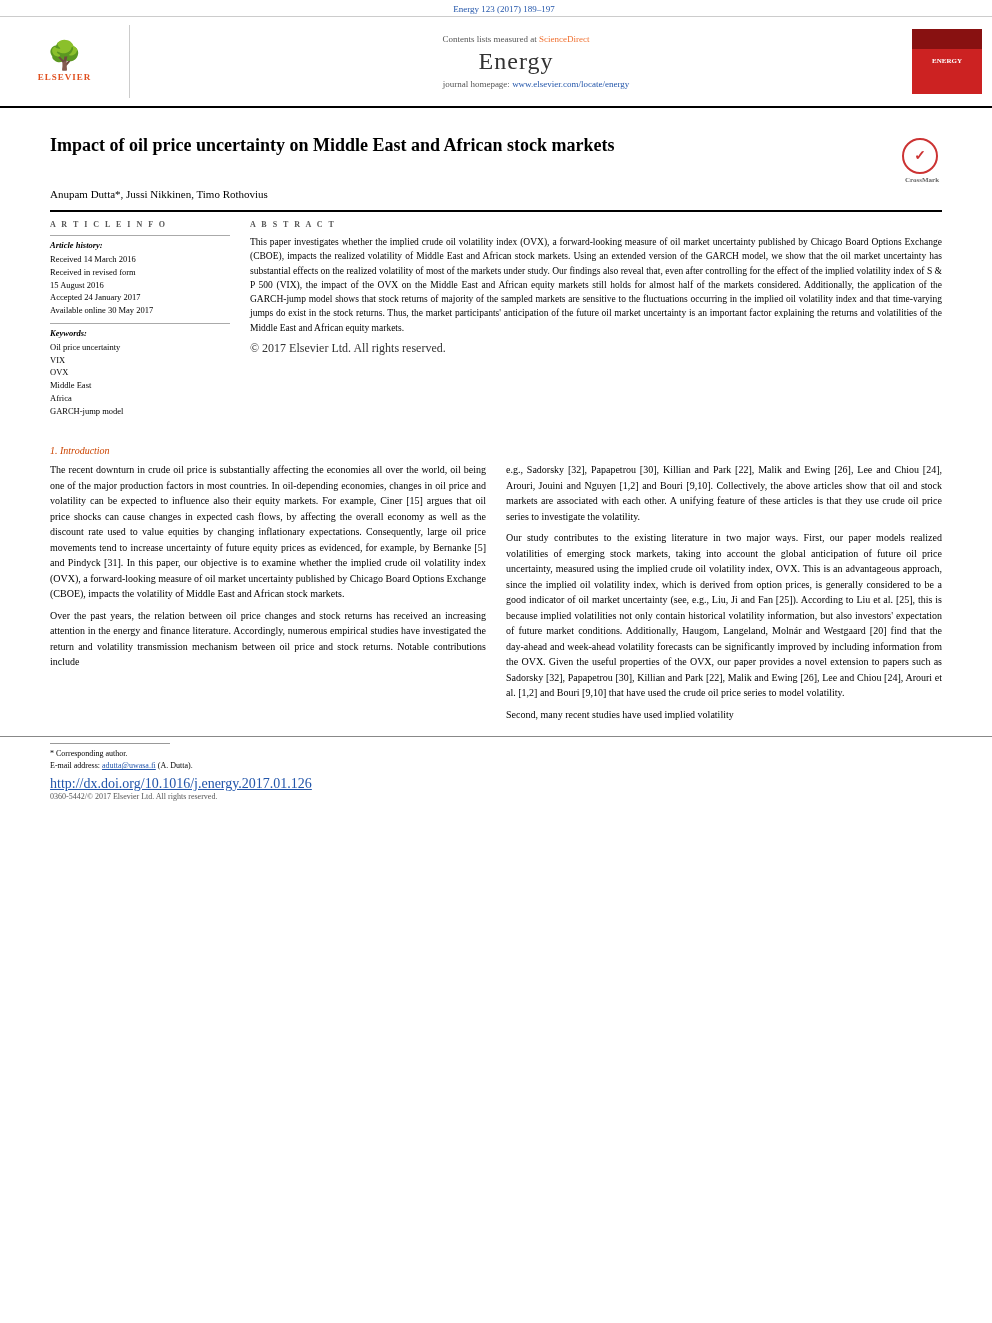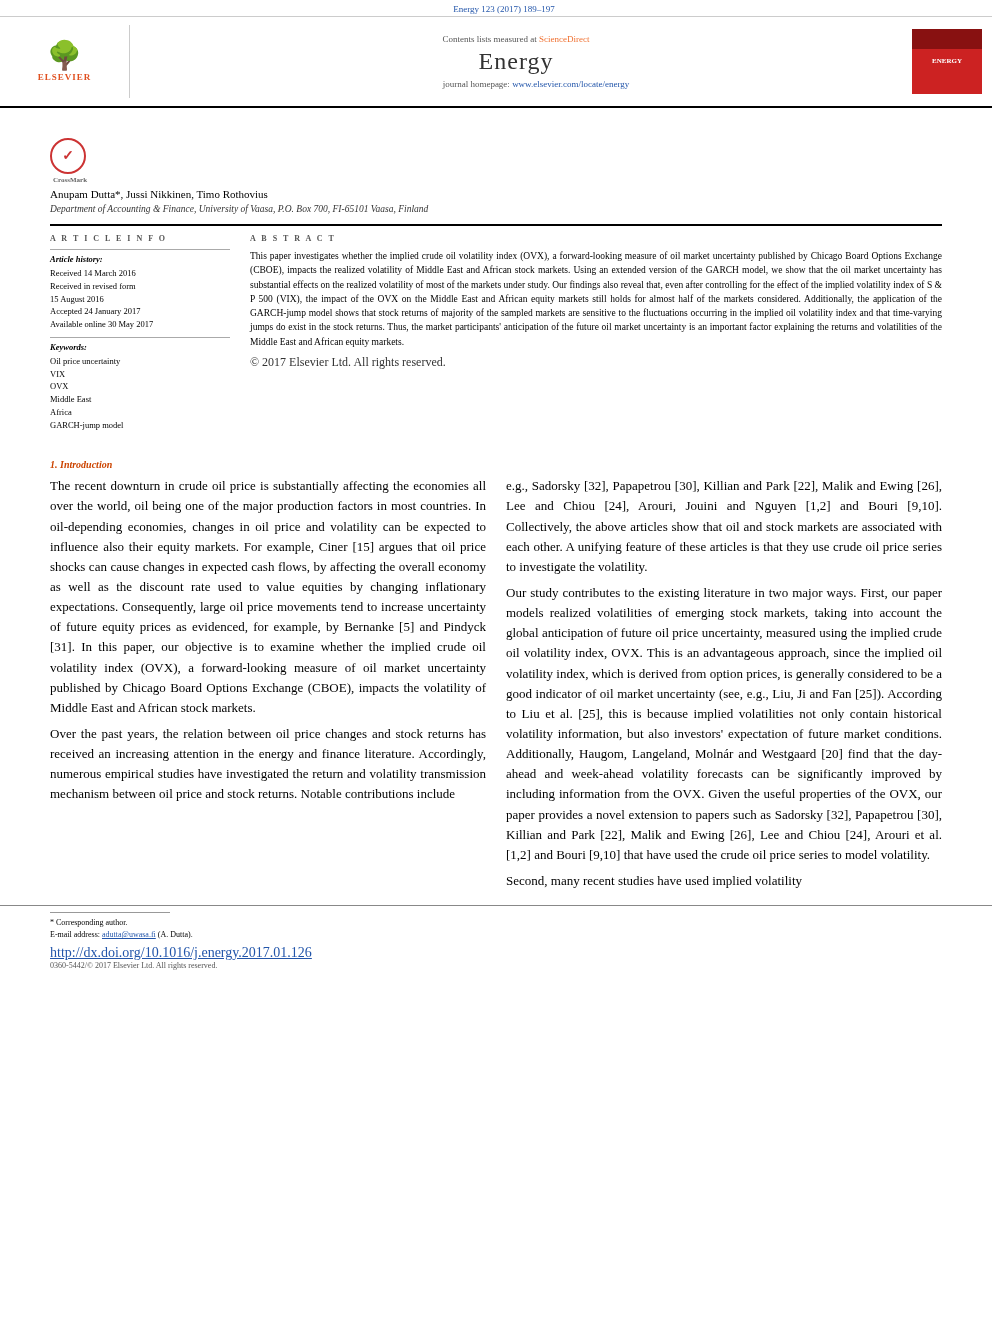--- a/index.html
+++ b/index.html
@@ -234,28 +234,28 @@
     }
     .body-col {
       flex: 1;
       font-size: 9px;
       line-height: 1.55;
       text-align: justify;
       color: #000;
     }
     .section-heading {
       font-size: 10px;
-      font-weight: bold;
+      font-weight: normal;
       font-style: italic;
       color: #cc4400;
       margin-bottom: 6px;
     }
     .body-para {
       margin-bottom: 6px;
-      font-size: 13px;
+      font-size: 10px;
       line-height: 1.55;
       text-align: justify;
     }
 
     
     .footnote-area {
       padding: 6px 50px 4px 50px;
       border-top: 1px solid #888;
       margin-top: 8px;
     }
@@ -302,30 +302,30 @@
 
   <div class="energy-logo-box">
     <div class="energy-logo-img">
       <div class="energy-logo-text">ENERGY</div>
     </div>
   </div>
 </div>
 
 <div class="article-content">
   <div class="article-title">
+    <div class="title-text">Impact of oil price uncertainty on Middle East and African stock markets</div>
     <div class="crossmark-logo">
       <div class="crossmark-circle">✓</div>
       <div style="font-size:7px; text-align:center; margin-top:2px; color:#666;">CrossMark</div>
     </div>
   </div>
 
   <div class="authors">
     <span>Anupam Dutta*, Jussi Nikkinen, Timo Rothovius</span>
   </div>
-  <div class="affiliation">Department of Accounting &amp; Finance, University of Vaasa, P.O. Box 700, FI-65101 Vaasa, Finland</div>
 
   <div class="two-col">
 
     <div class="left-col">
       <div class="section-label">A R T I C L E   I N F O</div>
 
       <div class="info-subsection">
         <div class="info-subsection-title">Article history:</div>
         <div class="info-line">Received 14 March 2016</div>
         <div class="info-line">Received in revised form</div>

